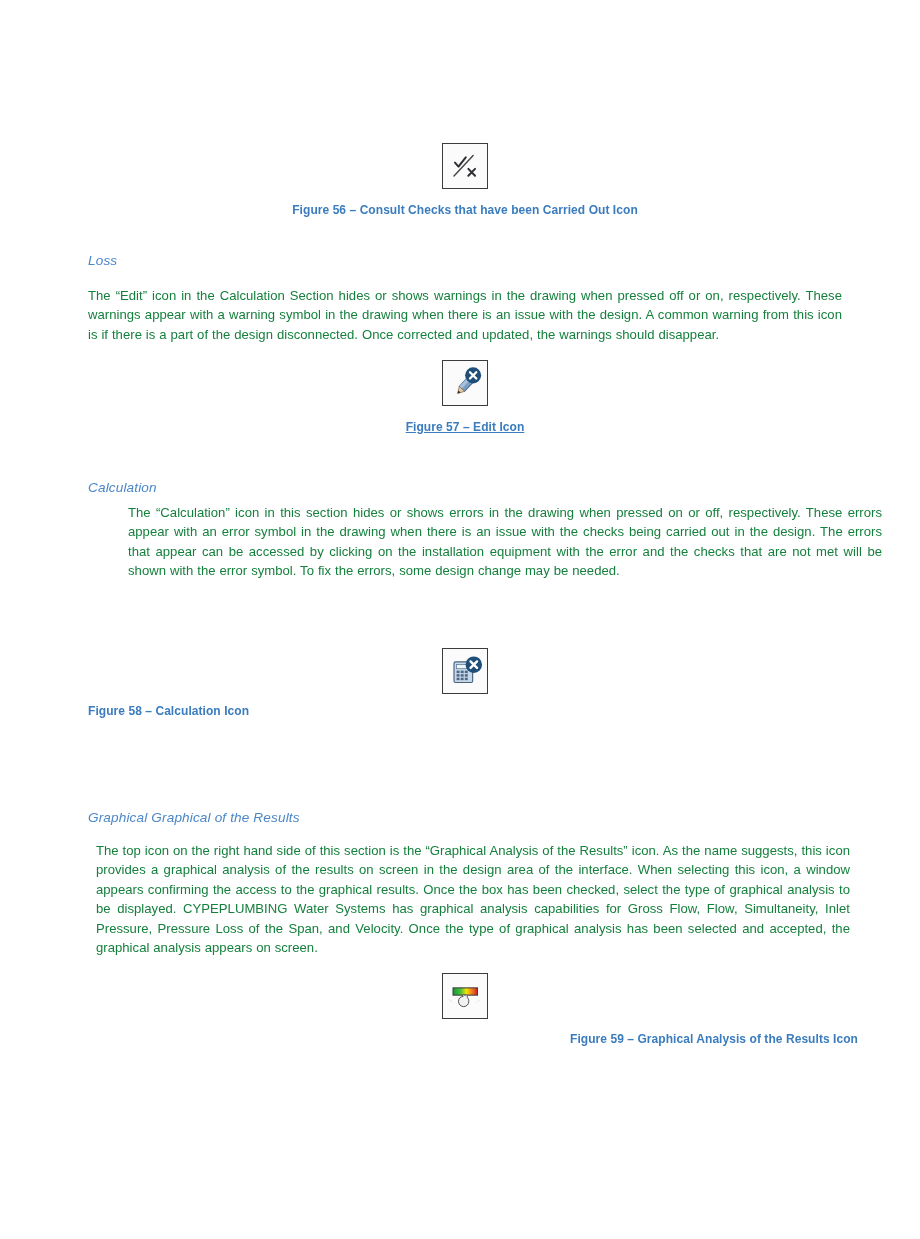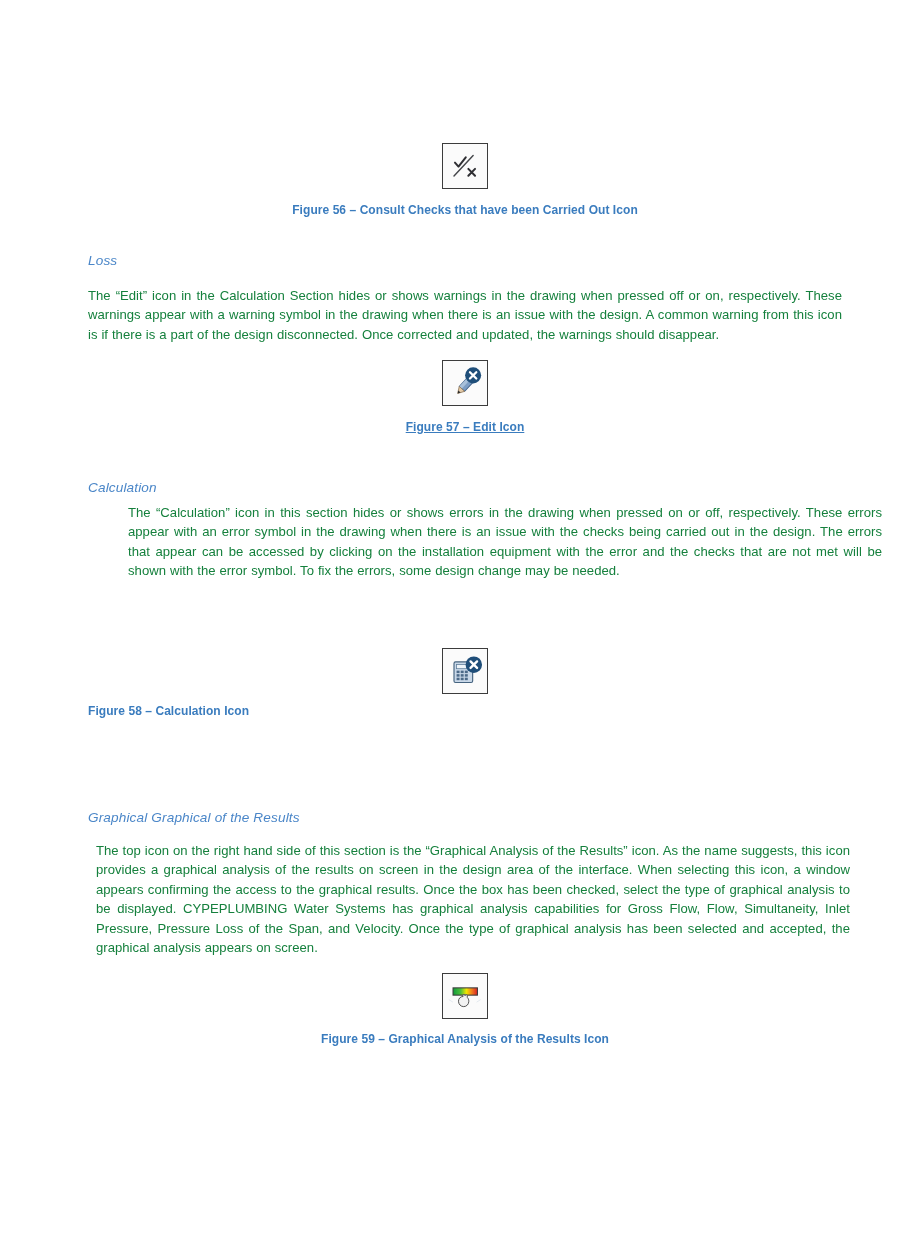--- a/index.html
+++ b/index.html
@@ -93,21 +93,21 @@
   #p-edit     { top: 286px; left: 0; width: 754px; }
   #fig57      { top: 360px; left: 0; width: 754px; }
   #cap57      { top: 420px; left: 0; width: 754px; text-align: center; text-decoration: underline; }
   #h-calc     { top: 480px; left: 0; }
   #p-calc     { top: 503px; left: 8px; width: 754px; margin-left: 32px; }
   #fig58      { top: 648px; left: 0; width: 754px; }
   #cap58      { top: 704px; left: 0; width: 754px; text-align: left; }
   #h-graph    { top: 810px; left: 0; }
   #p-graph    { top: 841px; left: 0; width: 754px; margin-left: 8px; }
   #fig59      { top: 973px; left: 0; width: 754px; }
-  #cap59      { top: 1032px; left: 0; width: 754px; text-align: center; }
+  #cap59      { top: 1032px; left: 16px; width: 754px; text-align: right; }
   
   .footer {
     position: absolute;
     bottom: 31px;
     left: 0;
     width: 920px;
     text-align: center;
     font-size: 11.6px;
     color: #3b3b3b;
     letter-spacing: 0.03em;

